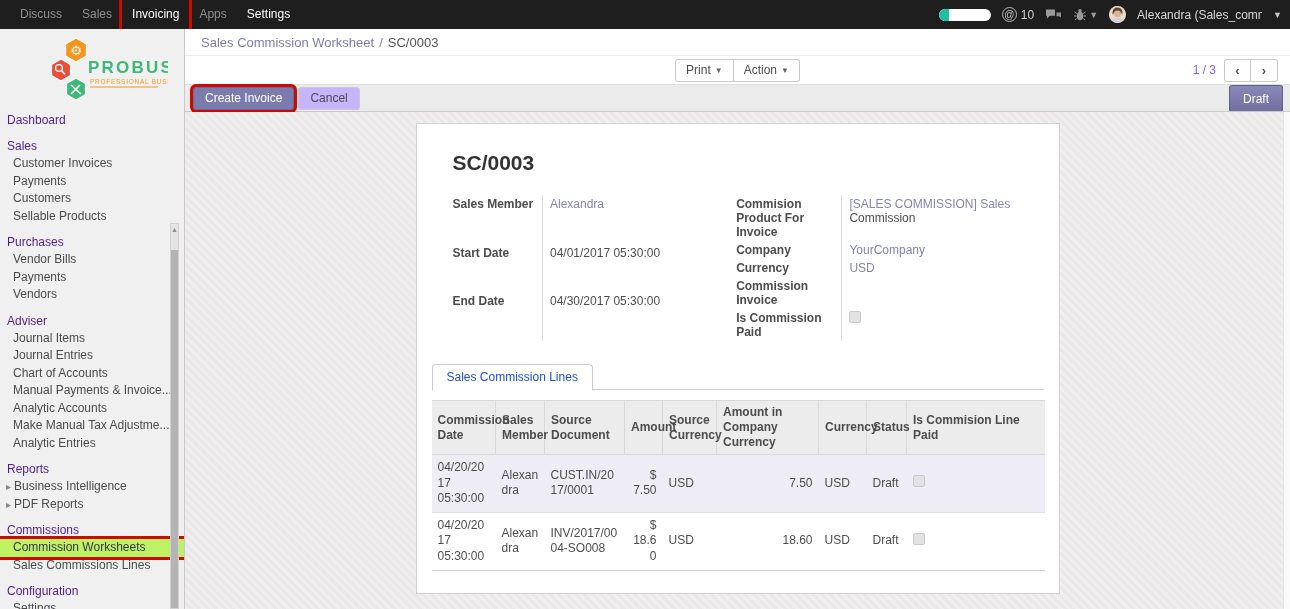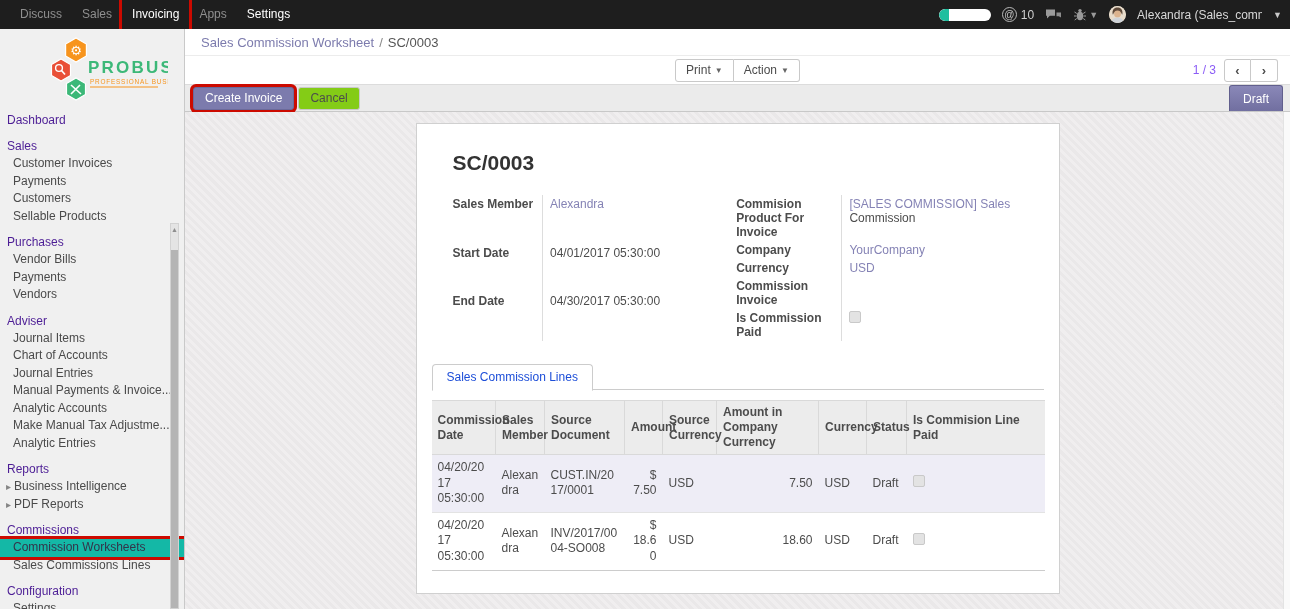--- a/index.html
+++ b/index.html
@@ -26,21 +26,21 @@
   .shell { display:flex; height:580px; }
 
   
   .sidebar { width:185px; background:#f0f0f0; border-right:1px solid #c9c9c9; position:relative; flex:none; overflow:hidden; }
   .logo-box { padding:8px 0 2px 18px; }
   .nav { padding-top:2px; }
   .nav-header { color:#4c1d95; font-weight:normal; padding:3px 6px 2px 7px; margin-top:7px; cursor:pointer; }
   .nav-header:first-child { margin-top:0; }
   .nav-item { color:#4a4a4a; padding:2px 6px 2px 13px; line-height:13.5px; cursor:pointer; position:relative; }
   .nav-item .caret-ic { color:#858585; font-size:10px; margin-right:3px; margin-left:-7px; }
-  .nav-item.active { background:#14b8a6; color:#34344a; }
+  .nav-item.active { background:#bef264; color:#34344a; }
   .sb-scroll { position:absolute; right:5px; top:194px; bottom:0; width:9px; background:#e4e4e4; border:1px solid #d2d2d2; }
   .sb-arrow { display:block; text-align:center; font-size:7px; color:#8e8e8e; line-height:12px; }
   .sb-thumb { position:absolute; top:26px; bottom:0; left:0; right:0; background:#b4b4b4; }
 
   
   .main { flex:1; display:flex; flex-direction:column; position:relative; background:#fff; }
   .crumb-row { height:27px; display:flex; align-items:center; padding-left:16px; border-bottom:1px solid #ececec; background:#fff; }
   .crumb-link { color:#7c7bad; font-size:13px; cursor:pointer; }
   .crumb-sep { color:#888; font-size:13px; margin:0 5px; }
   .crumb-cur { color:#555; font-size:13px; }
@@ -51,21 +51,21 @@
   .btn-group .btn + .btn { border-left:none; }
   .btn-group .btn:first-child { border-radius:3px 0 0 3px; }
   .btn-group .btn:last-child { border-radius:0 3px 3px 0; }
   .btn .dd { font-size:8px; color:#666; margin-left:4px; vertical-align:1px; }
   .pager { position:absolute; right:12px; top:0; height:100%; display:flex; align-items:center; gap:8px; }
   .pager-count { color:#8b5cf6; }
   .pager .btn { width:27px; padding:0; font-weight:bold; font-size:13px; }
 
   .statusbar { height:28px; background:#ebebeb; border-top:1px solid #dcdcdc; border-bottom:1px solid #c8c8c8; display:flex; align-items:center; padding-left:8px; position:relative; }
   .btn-primary { background:#7c7bad; border:1px solid #6b6a9b; color:#fff; border-radius:3px; height:23px; padding:0 11px; font-size:12px; cursor:pointer; font-family:inherit; }
-  .btn-plain { background:#84cc16; border:1px solid #c9c9c9; color:#4c4c4c; border-radius:3px; height:23px; padding:0 11px; font-size:12px; cursor:pointer; font-family:inherit; margin-left:4px; }
+  .btn-plain { background:#c4b5fd; border:1px solid #c9c9c9; color:#4c4c4c; border-radius:3px; height:23px; padding:0 11px; font-size:12px; cursor:pointer; font-family:inherit; margin-left:4px; }
   .status-draft { position:absolute; right:7px; top:0; bottom:0; display:flex; align-items:center; padding:0 13px; color:#fff; background:linear-gradient(#8a88b8,#716fa0); border:1px solid #615f8d; border-bottom:none; border-radius:3px 3px 0 0; cursor:pointer; }
 
   .content { flex:1; position:relative; overflow:hidden;
     background:repeating-linear-gradient(45deg,#f0eeef 0px,#f0eeef 3px,#eae8e9 3px,#eae8e9 6px); }
   .page-scroll { position:absolute; right:0; top:0; bottom:0; width:7px; background:#fafafa; border-left:1px solid #e3e3e3; }
 
   
   .sheet { width:644px; height:471px; background:#fff; border:1px solid #d0d0d0; margin:11px auto 0 auto; padding:0 15px; position:relative; }
   .sheet-title { font-size:21px; font-weight:bold; color:#333; margin:27px 0 20px 21px; }
   .field-area { display:flex; margin-left:21px; }
@@ -174,22 +174,22 @@
       <div class="nav-item">Customers</div>
       <div class="nav-item">Sellable Products</div>
 
       <div class="nav-header">Purchases</div>
       <div class="nav-item">Vendor Bills</div>
       <div class="nav-item">Payments</div>
       <div class="nav-item">Vendors</div>
 
       <div class="nav-header">Adviser</div>
       <div class="nav-item">Journal Items</div>
+      <div class="nav-item">Journal Entries</div>
       <div class="nav-item">Chart of Accounts</div>
-      <div class="nav-item">Journal Entries</div>
       <div class="nav-item">Manual Payments &amp; Invoice...</div>
       <div class="nav-item">Analytic Accounts</div>
       <div class="nav-item">Make Manual Tax Adjustme...</div>
       <div class="nav-item">Analytic Entries</div>
 
       <div class="nav-header">Reports</div>
       <div class="nav-item"><span class="caret-ic">▸</span><span>Business Intelligence</span></div>
       <div class="nav-item"><span class="caret-ic">▸</span><span>PDF Reports</span></div>
 
       <div class="nav-header">Commissions</div>

